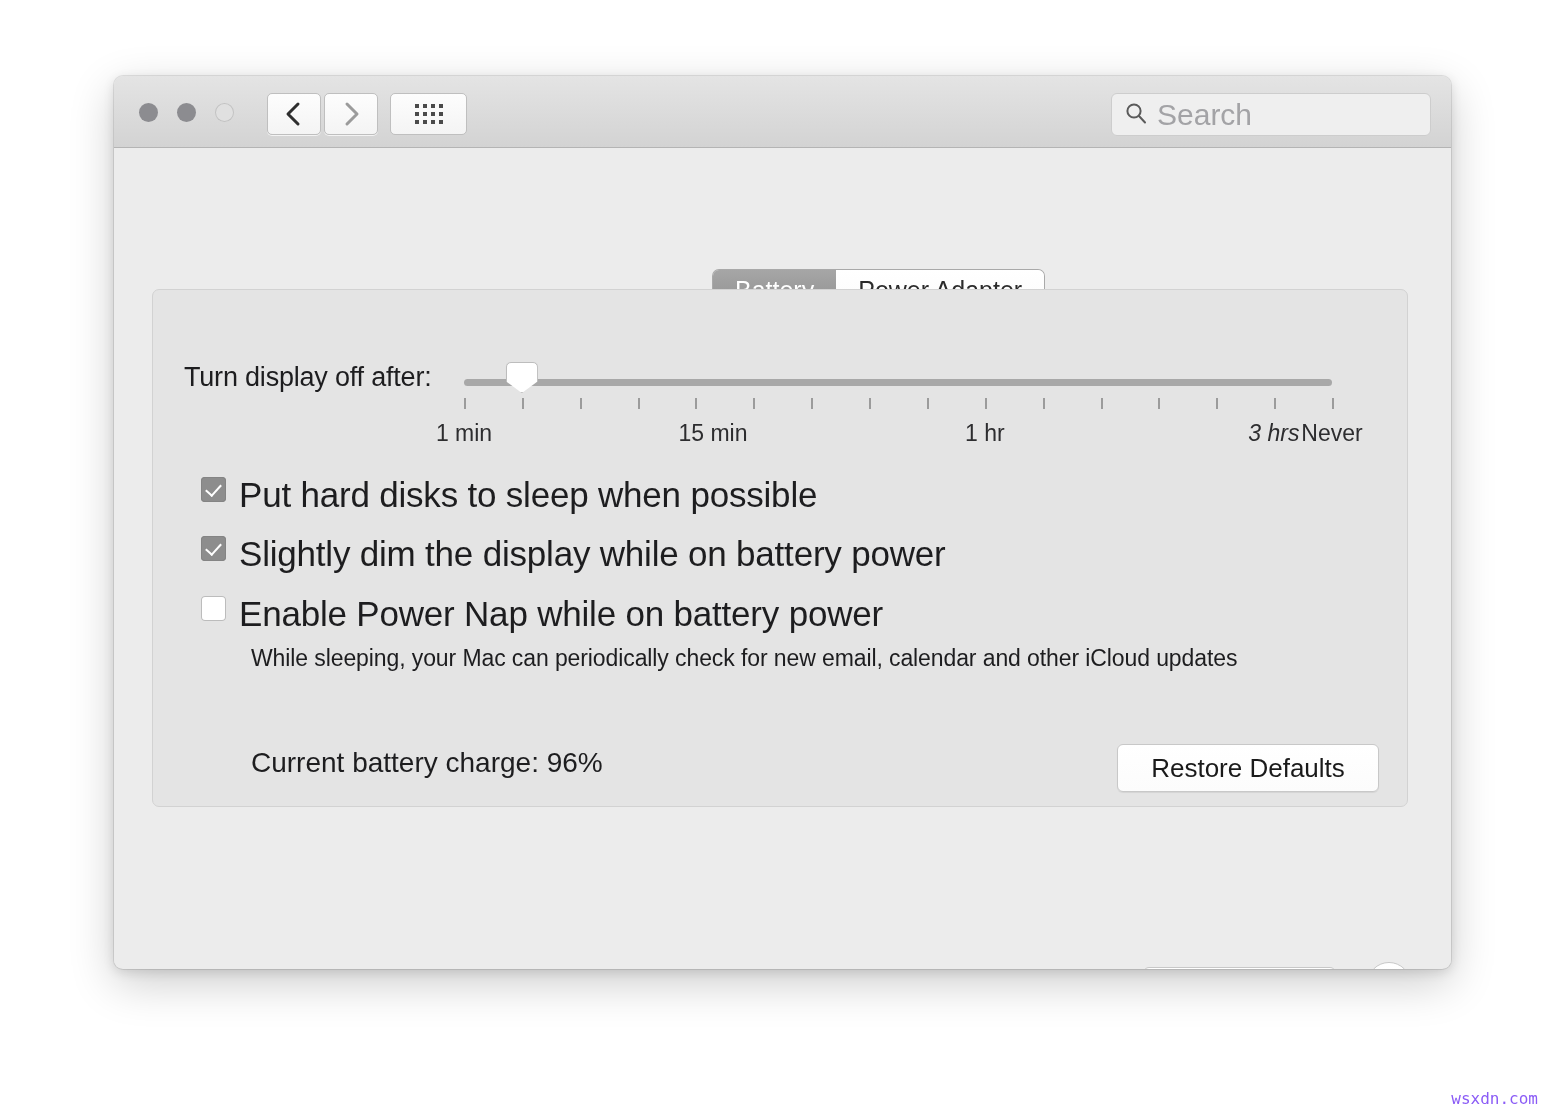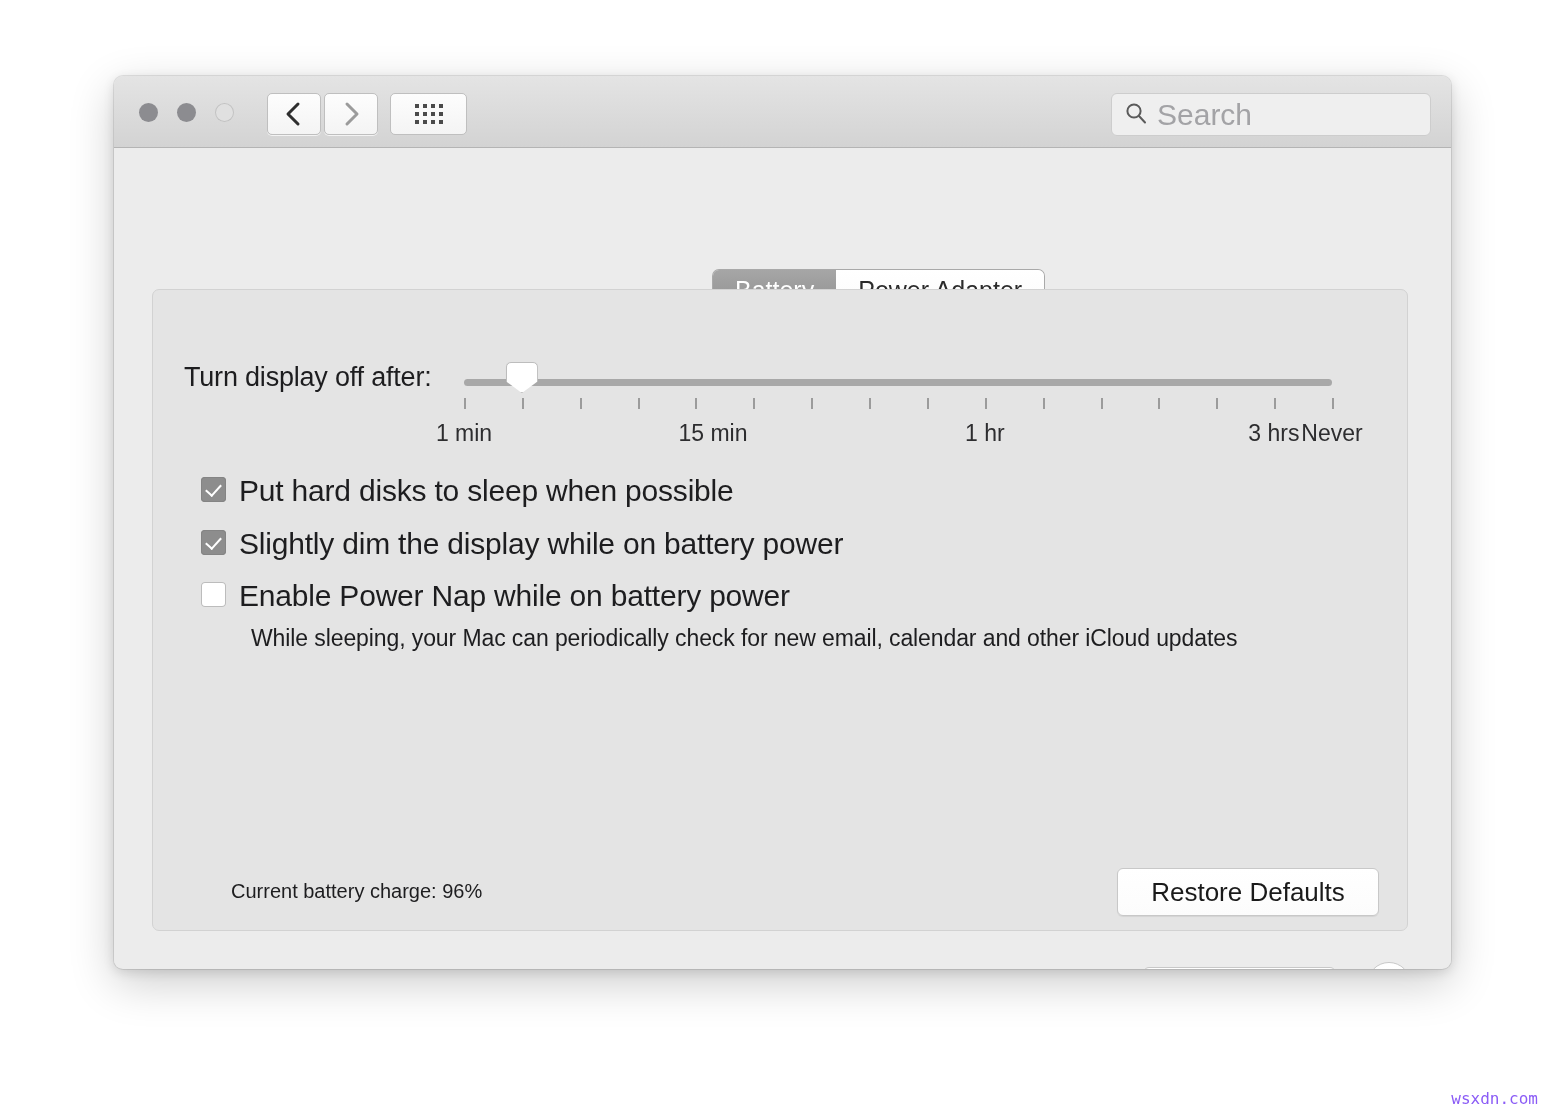--- a/index.html
+++ b/index.html
@@ -156,21 +156,21 @@
     background: linear-gradient(to bottom, #ffffff 0%, #fbfbfb 100%);
     color: #2b2b2b;
   }
 
   
   #panel {
     position: absolute;
     left: 38px;
     top: 141px;
     width: 1256px;
-    height: 642px;
+    height: 518px;
     background: #e4e4e4;
     border: 1px solid #d2d2d2;
     border-radius: 7px;
   }
 
   
   #slider-label {
     position: absolute;
     left: 31px;
     top: 72px;
@@ -270,40 +270,40 @@
   .cb.on::after {
     content: "";
     position: absolute;
     left: 8px; top: 4px;
     width: 7px; height: 13px;
     border: solid #ffffff;
     border-width: 0 2.6px 2.6px 0;
     transform: rotate(42deg);
   }
   .check-label {
-    font-size: 30px;
+    font-size: 35px;
     color: #1d1d1f;
     margin-left: 13px;
     line-height: 1.35;
     letter-spacing: -0.2px;
   }
   #nap-desc {
     margin-left: 50px;
     margin-top: -4px;
     font-size: 23px;
     color: #1d1d1f;
     letter-spacing: -0.1px;
   }
 
   
   #battery-charge {
     position: absolute;
-    left: 78px;
+    left: 98px;
     bottom: 27px;
-    font-size: 20px;
+    font-size: 28px;
     color: #1d1d1f;
   }
   #restore-btn {
     position: absolute;
     right: 28px;
     bottom: 14px;
     width: 262px;
     height: 48px;
     background: linear-gradient(to bottom, #ffffff 0%, #fcfcfc 100%);
     border: 1px solid #c8c8c8;
@@ -457,21 +457,21 @@
           <i style="left: 694.4px;"></i>
           <i style="left: 752.267px;"></i>
           <i style="left: 810.133px;"></i>
           <i style="left: 868px;"></i>
         </div>
 
       <div id="tick-labels">
           <span style="left: 311px; text-align: right;">1 min</span>
           <span style="left: 560px; text-align: right;">15 min</span>
           <span style="left: 831.8px;">1 hr</span>
-          <span style="left: 1120.84px;">3 hrs</span>
+          <span style="left: 1120.84px; font-style: italic;">3 hrs</span>
           <span style="left: 1179px;">Never</span>
         </div>
 
       <div id="checks">
         <div class="check-row">
           <span class="cb on"></span>
           <span class="check-label">Put hard disks to sleep when possible</span>
         </div>
         <div class="check-row">
           <span class="cb on"></span>

